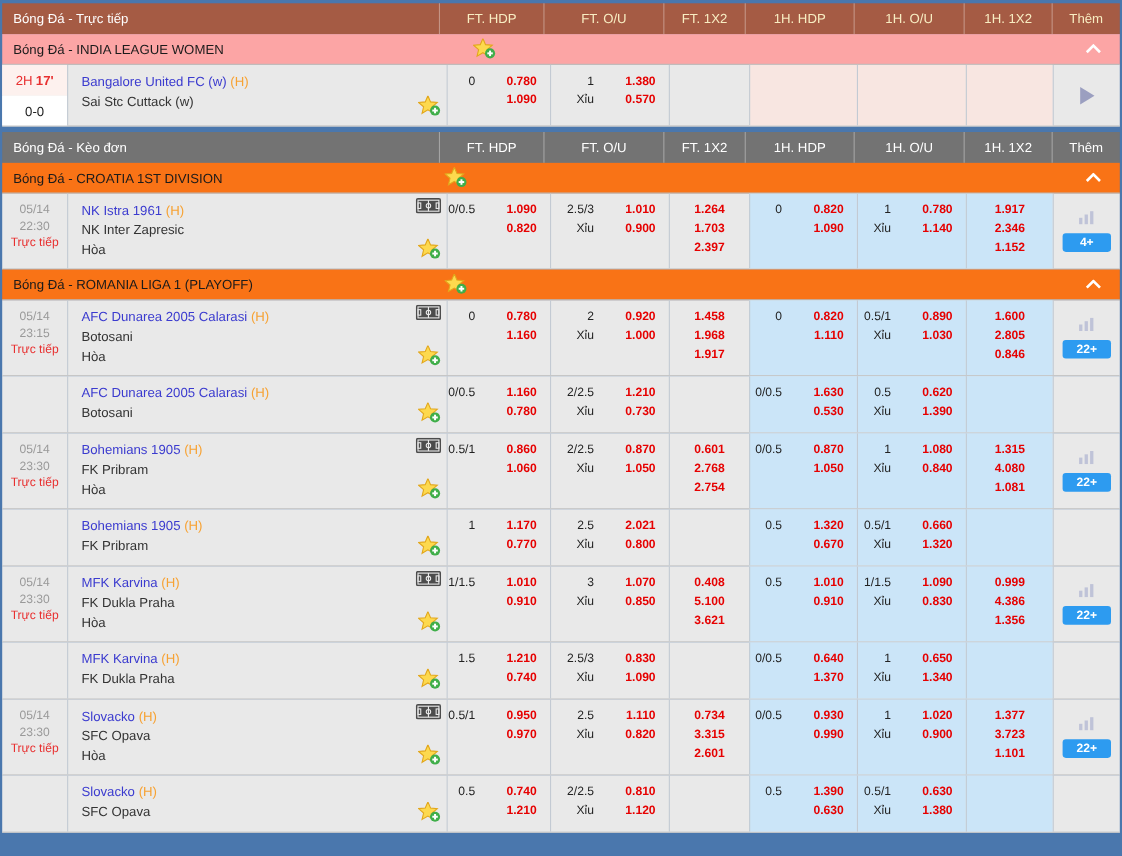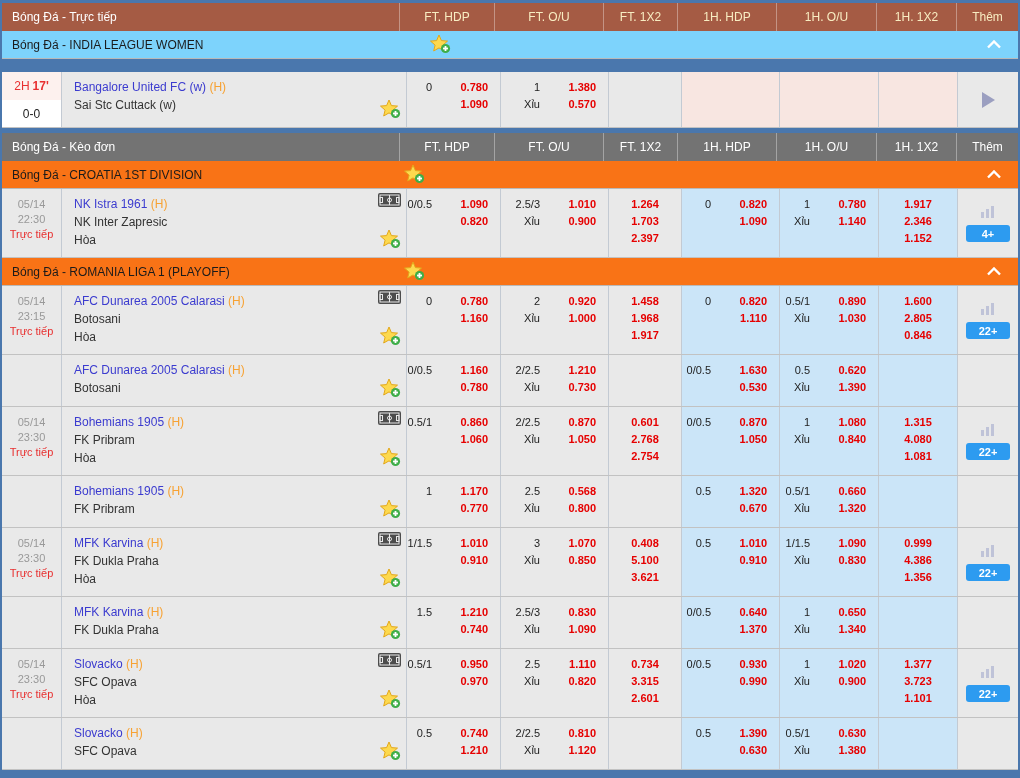--- a/index.html
+++ b/index.html
@@ -13,29 +13,29 @@
   
   .hdr{display:flex;height:28px;align-items:stretch;}
   .hdr.red{background:#a55b44;}
   .hdr.blue{background:#737373;}
   .h-title{flex:1;display:flex;align-items:center;padding-left:10px;color:#fff;font-size:12px;}
   .h-col{display:flex;align-items:center;justify-content:center;font-size:12px;border-left:1px solid rgba(255,255,255,0.35);}
   .hdr.red .h-col{color:#f8edc2;}
   .hdr.blue .h-col{color:#ffffff;}
   
   .league{display:flex;height:27px;align-items:center;border-bottom:1px solid #b9b9b9;}
-  .league.red{background:#7dd3fc;gap:26px;}
+  .league.red{background:#fca5a5;gap:26px;}
   .league.blue{background:#f97316;}
   .lg-title{width:402px;padding-left:10px;font-size:12px;color:#1b1b1b;box-sizing:border-box;}
   .lg-chevron{margin-left:auto;padding-right:16px;display:flex;align-items:center;cursor:pointer;}
   
   .match{display:flex;align-items:stretch;background:#e9e9e9;border-bottom:1px solid #c2c2c2;}
   .match.main{min-height:68px;}
   .match.sub{min-height:51px;}
-  .match.live{min-height:55px;margin-top:13px;}
+  .match.live{min-height:55px;}
   .cell{box-sizing:border-box;border-left:1px solid #c3cad3;}
   .c-time{width:59px;border-left:none;display:flex;flex-direction:column;align-items:center;
           font-size:11px;color:#999;padding-top:8px;line-height:15px;}
   .c-time .live-lbl{color:#e83030;}
   .c-time.clock{padding:0;line-height:normal;}
   .clock-top{width:100%;height:28px;background:#fdf1ee;display:flex;align-items:center;justify-content:center;
              font-size:12px;color:#e83030;gap:3px;}
   .clock-top b{font-weight:bold;}
   .clock-bot{width:100%;flex:1;background:#ffffff;display:flex;align-items:center;justify-content:center;
              font-size:12px;color:#222;}
@@ -527,21 +527,21 @@
             <span class="odd">1.170</span>
           </div>
           <div class="oline">
             <span class="hdp"></span>
             <span class="odd">0.770</span>
           </div>
         </div>
         <div class="cell c-odds w1">
           <div class="oline">
             <span class="hdp">2.5</span>
-            <span class="odd">0.568</span>
+            <span class="odd">2.021</span>
           </div>
           <div class="oline">
             <span class="hdp">Xỉu</span>
             <span class="odd">0.800</span>
           </div>
         </div>
         <div class="cell c-1x2 w2"></div>
         <div class="cell c-odds w3 tint-blue">
           <div class="oline">
             <span class="hdp">0.5</span>

